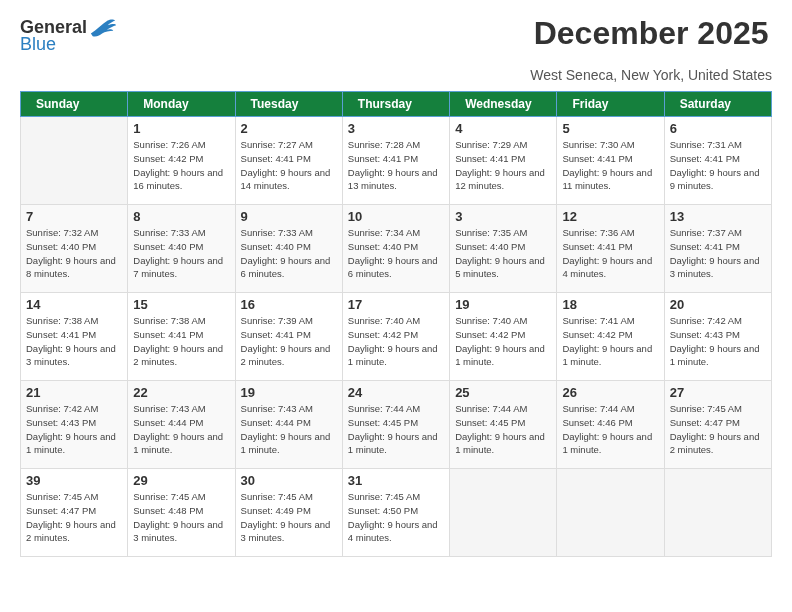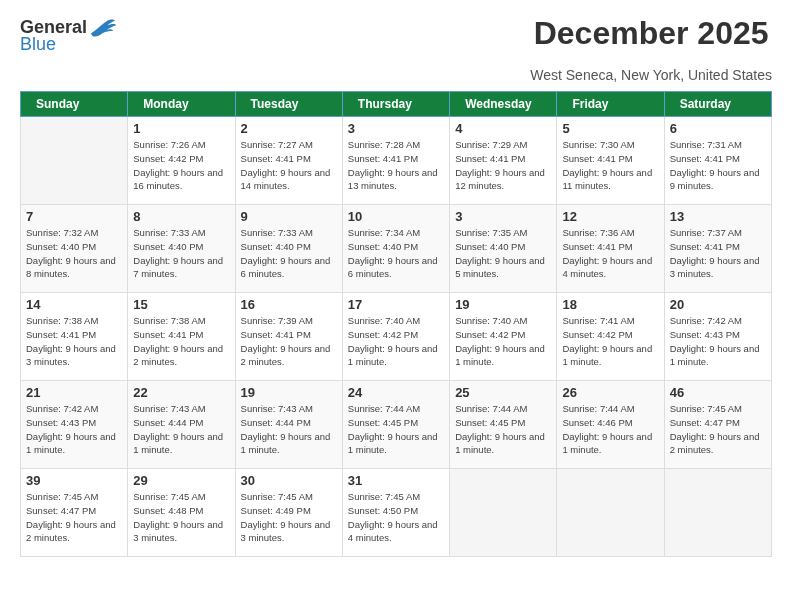--- a/index.html
+++ b/index.html
@@ -240,21 +240,21 @@
           </td>
           <td>
             <span class="day-number">25</span>
             <div class="day-info">Sunrise: 7:44 AM<br>Sunset: 4:45 PM<br>Daylight: 9 hours and 1 minute.</div>
           </td>
           <td>
             <span class="day-number">26</span>
             <div class="day-info">Sunrise: 7:44 AM<br>Sunset: 4:46 PM<br>Daylight: 9 hours and 1 minute.</div>
           </td>
           <td>
-            <span class="day-number">46</span>
+            <span class="day-number">27</span>
             <div class="day-info">Sunrise: 7:45 AM<br>Sunset: 4:47 PM<br>Daylight: 9 hours and 2 minutes.</div>
           </td>
         </tr>
         <tr>
           <td>
             <span class="day-number">39</span>
             <div class="day-info">Sunrise: 7:45 AM<br>Sunset: 4:47 PM<br>Daylight: 9 hours and 2 minutes.</div>
           </td>
           <td>
             <span class="day-number">29</span>

